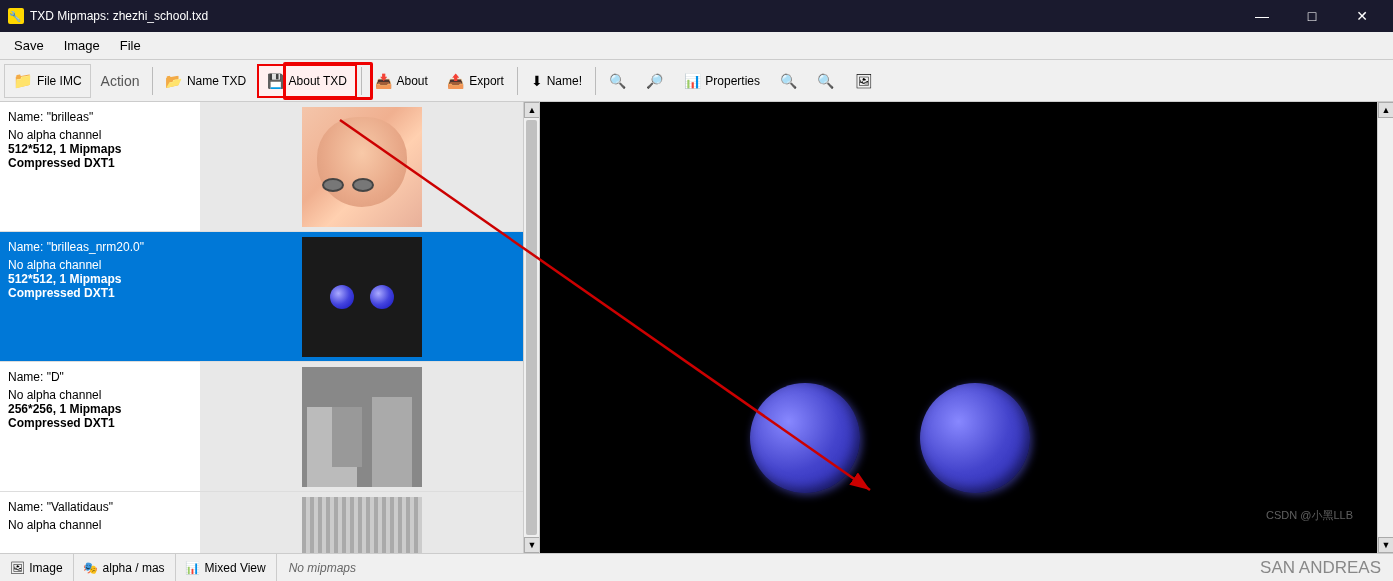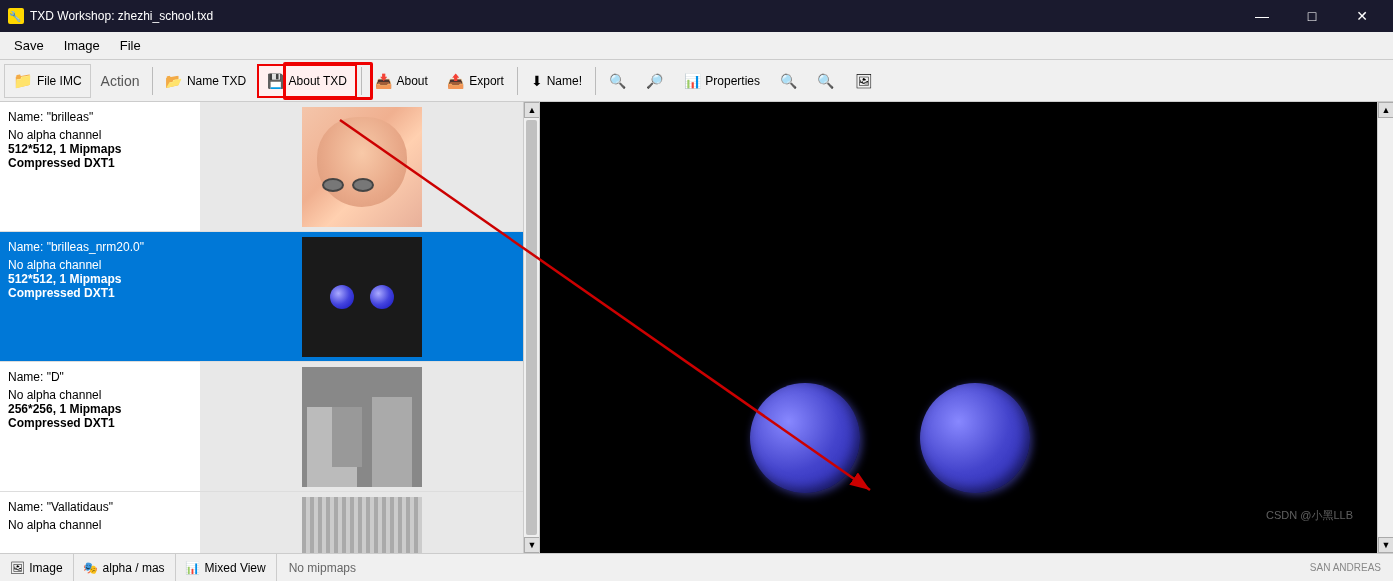--- a/index.html
+++ b/index.html
@@ -139,22 +139,22 @@
       display: flex;
       align-items: center;
       font-size: 12px;
     }
     .status-tab {
       display: flex; align-items: center; gap: 4px;
       padding: 0 10px; height: 100%;
       border-right: 1px solid #ccc;
       cursor: pointer;
     }
-    .status-text { padding: 0 12px; color: #666; }
-    .status-right { margin-left: auto; padding: 0 12px; color: #888; font-size: 10px; text-align: right; }
+    .status-text { padding: 0 12px; color: #666; font-style: italic; }
+    .status-right { margin-left: auto; padding: 0 12px; color: #888; font-size: 17px; text-align: right; }
 
     
     .save-highlight {
       position: absolute;
       border: 3px solid #e00;
       pointer-events: none;
       z-index: 10;
       border-radius: 2px;
     }
 
@@ -212,21 +212,21 @@
     <marker id="arrowhead" markerWidth="8" markerHeight="6" refX="8" refY="3" orient="auto">
       <polygon points="0 0, 8 3, 0 6" fill="#cc0000"></polygon>
     </marker>
   </defs>
   <line x1="340" y1="120" x2="870" y2="490" stroke="#cc0000" stroke-width="2.5" marker-end="url(#arrowhead)"></line>
 </svg>
 
 <div class="title-bar">
   <div class="title-bar-left">
     <div class="title-bar-icon">🔧</div>
-    <span>TXD Workshop: zhezhi_school.txd</span>
+    <span>TXD Mipmaps: zhezhi_school.txd</span>
   </div>
   <div class="title-bar-controls">
     <button class="title-btn">—</button>
     <button class="title-btn">□</button>
     <button class="title-btn close">✕</button>
   </div>
 </div>
 
 <div class="menu-bar">
   <div class="menu-item">Save</div>

